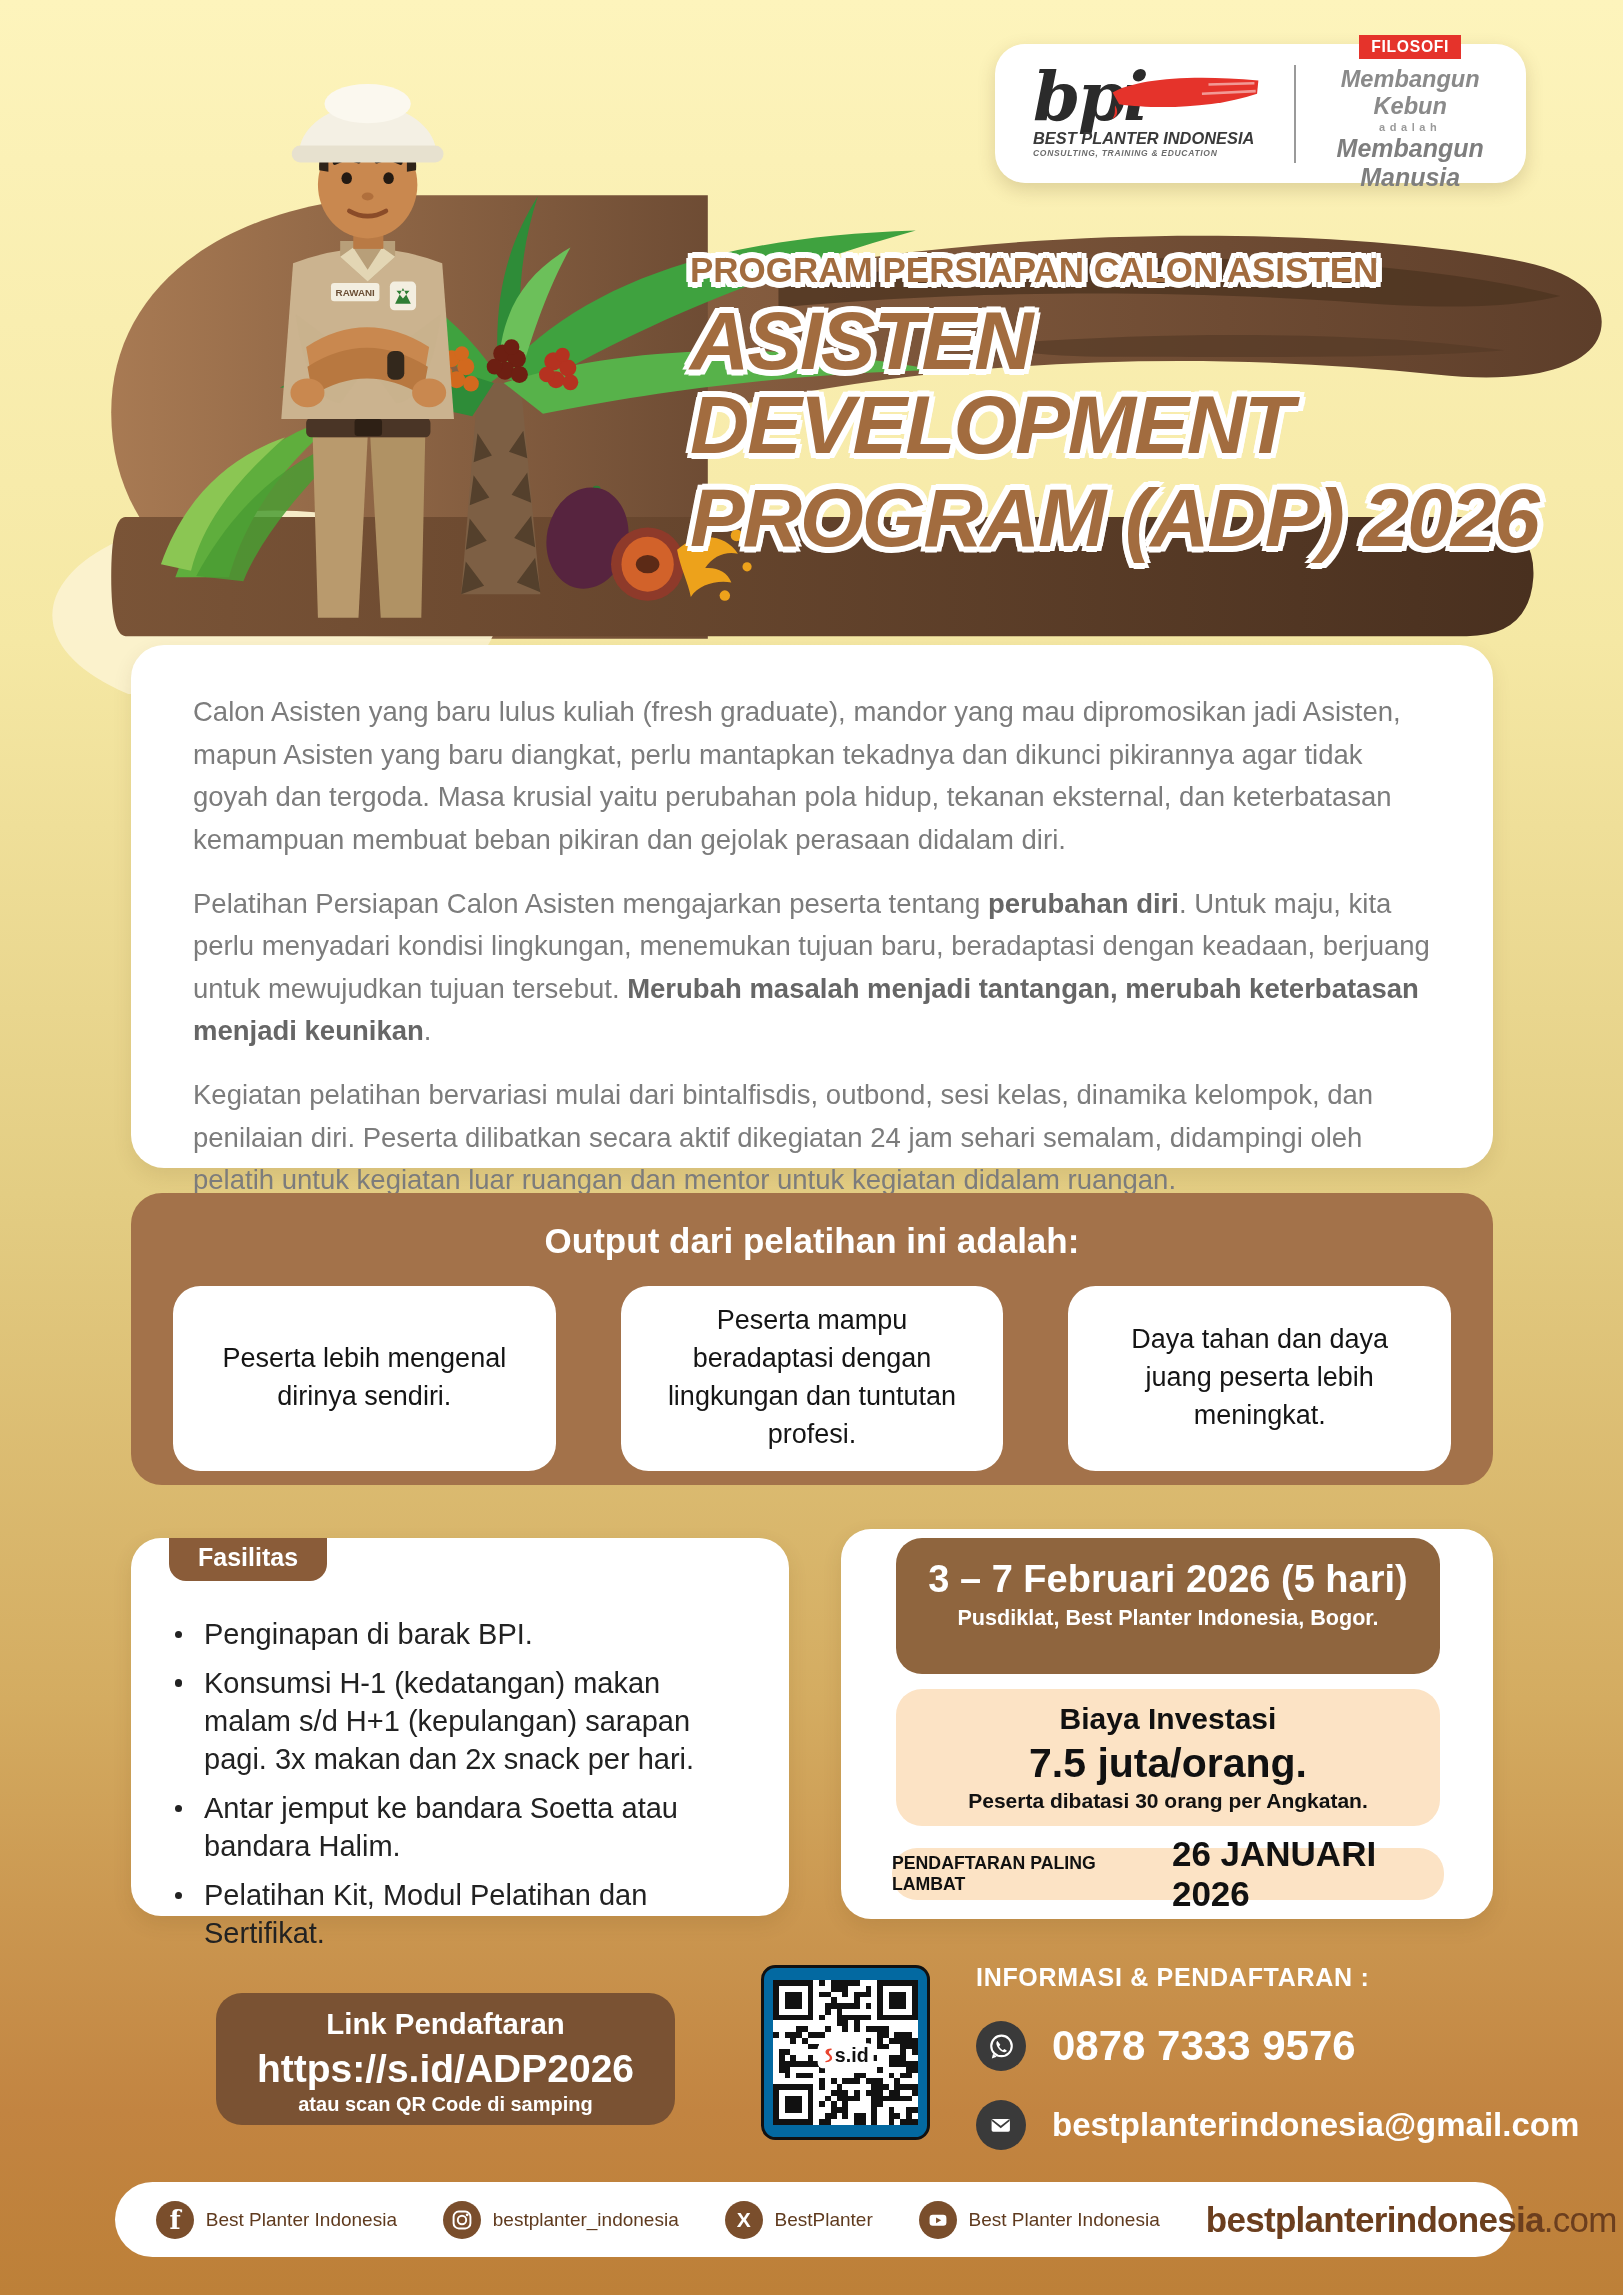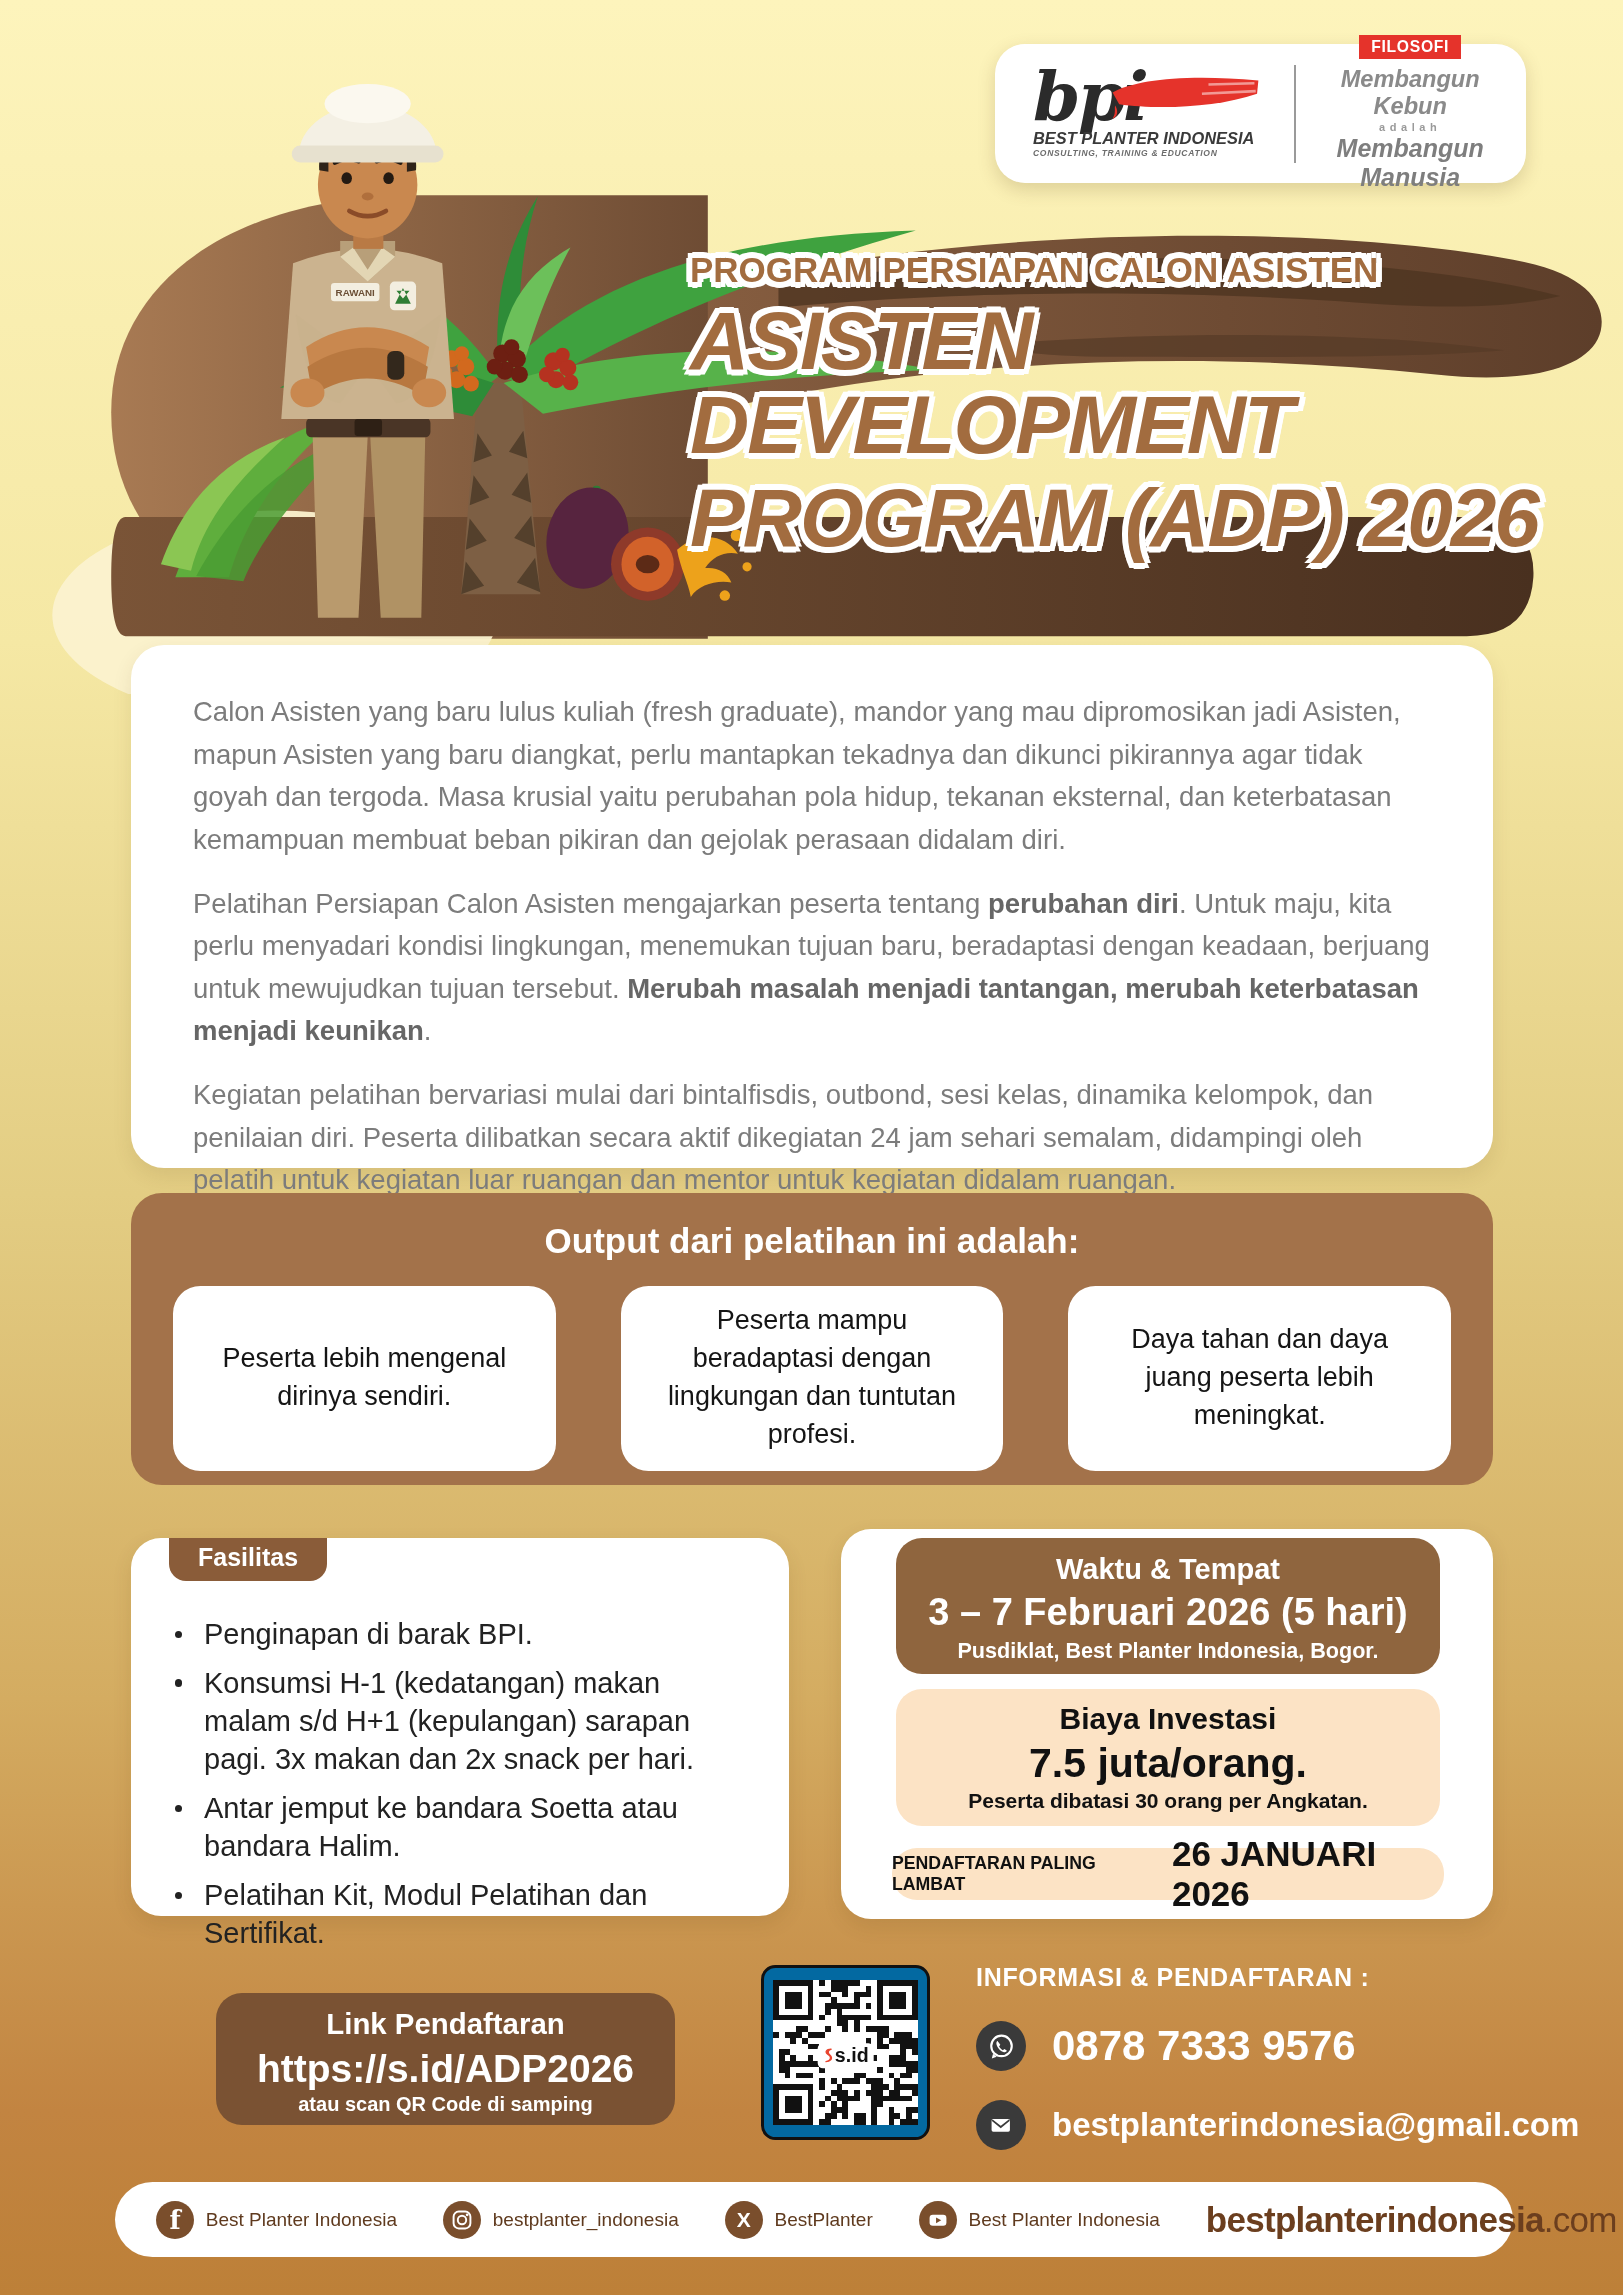--- a/index.html
+++ b/index.html
@@ -254,21 +254,20 @@
   <ul class="fasilitas-list">
     <li>Penginapan di barak BPI.</li>
     <li>Konsumsi H-1 (kedatangan) makan malam s/d H+1 (kepulangan) sarapan pagi. 3x makan dan 2x snack per hari.</li>
     <li>Antar jemput ke bandara Soetta atau bandara Halim.</li>
     <li>Pelatihan Kit, Modul Pelatihan dan Sertifikat.</li>
   </ul>
 </section>
 
 <section class="abs right-panel">
   <div class="schedule-card">
-    <div class="schedule-heading">Waktu &amp; Tempat</div>
     <div class="schedule-date">3 – 7 Februari 2026 (5 hari)</div>
     <div class="schedule-venue">Pusdiklat, Best Planter Indonesia, Bogor.</div>
   </div>
   <div class="invest-card">
     <div class="invest-heading">Biaya Investasi</div>
     <div class="invest-price">7.5 juta/orang.</div>
     <div class="invest-note">Peserta dibatasi 30 orang per Angkatan.</div>
   </div>
   <div class="deadline-bar">
     <span class="deadline-label">PENDAFTARAN PALING LAMBAT</span>

